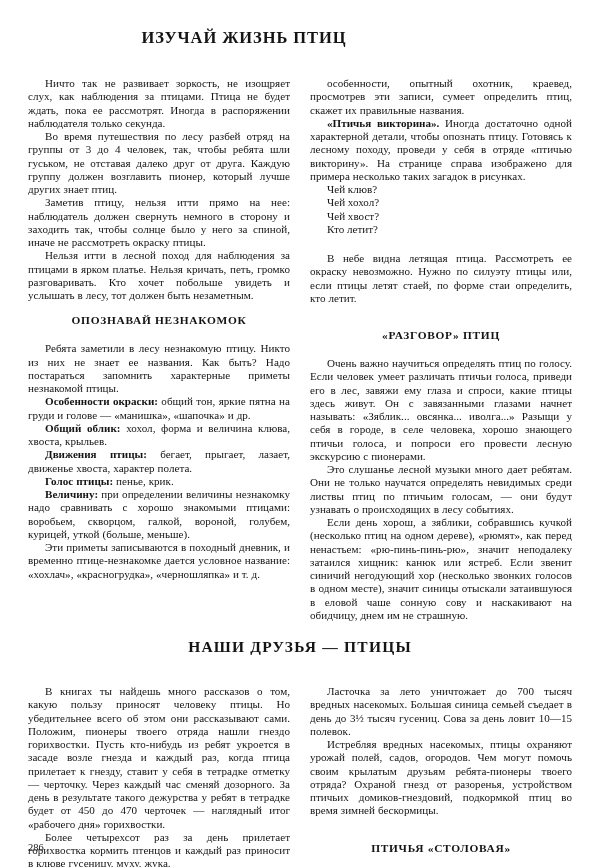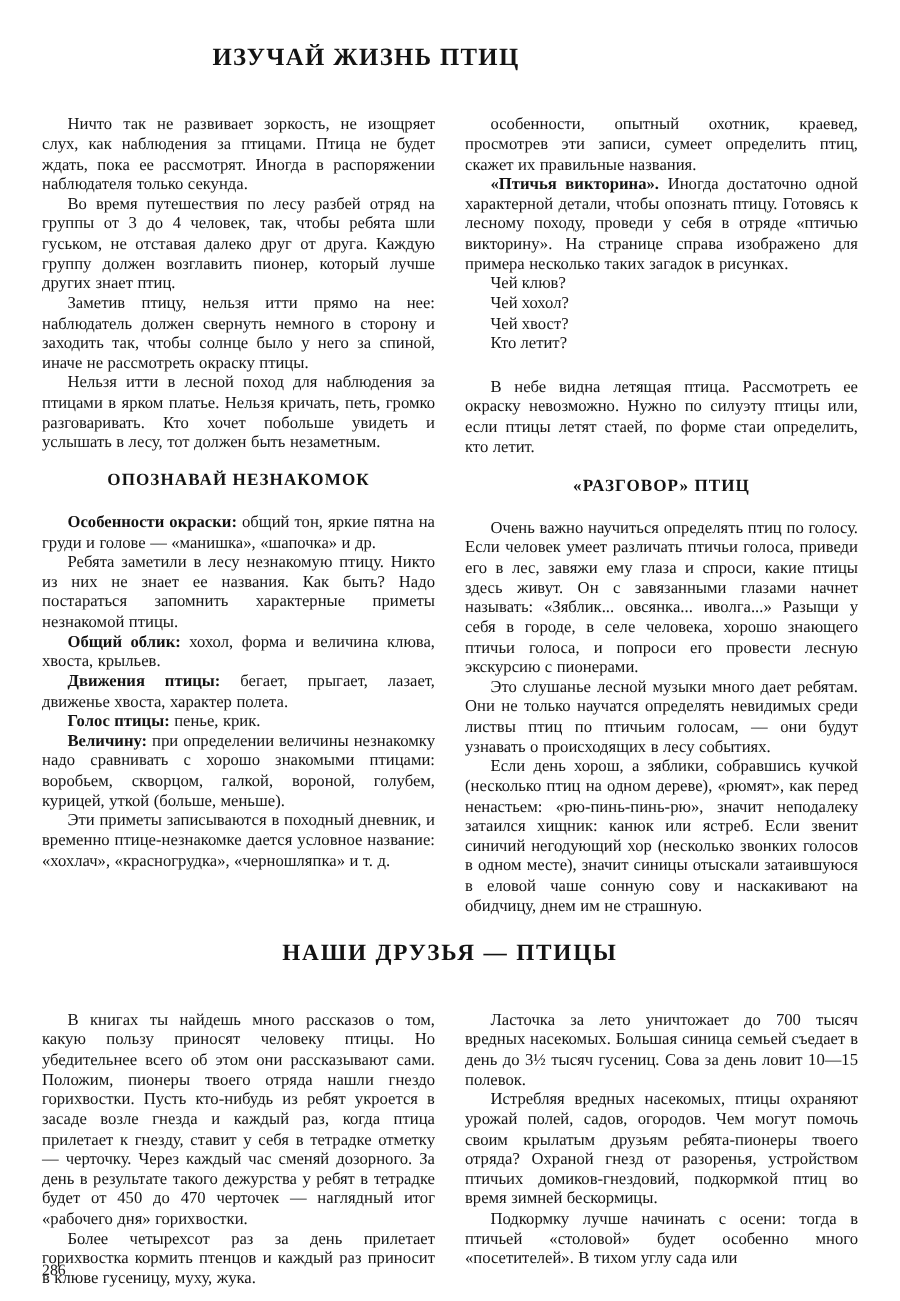--- a/index.html
+++ b/index.html
@@ -57,21 +57,21 @@
     text-indent: 17px;
     text-align: left;
   }
   .section-head {
     text-align: center;
     font-size: 11.4px;
     font-weight: bold;
     letter-spacing: 0.7px;
     margin: 12px 0 9px 0;
   }
-  .section-head.sub { margin-top: 13px; }
+  .section-head.sub { margin-top: 24px; }
   .band-title {
     text-align: center;
     font-size: 15.5px;
     font-weight: bold;
     letter-spacing: 1.2px;
     margin: 16px 0 13px 0;
   }
   .spanning-wrap { width: 544px; }
   .lead { font-weight: bold; }
   .page-number {
@@ -93,23 +93,23 @@
   <div class="columns">
 
     <div class="col">
       <p class="body">Ничто так не развивает зоркость, не изощряет слух, как наблюдения за птицами. Птица не будет ждать, пока ее рассмотрят. Иногда в распоряжении наблюдателя только секунда.</p>
       <p class="body">Во время путешествия по лесу разбей отряд на группы от 3 до 4 человек, так, чтобы ребята шли гуськом, не отставая далеко друг от друга. Каждую группу должен возглавить пионер, который лучше других знает птиц.</p>
       <p class="body">Заметив птицу, нельзя итти прямо на нее: наблюдатель должен свернуть немного в сторону и заходить так, чтобы солнце было у него за спиной, иначе не рассмотреть окраску птицы.</p>
       <p class="body">Нельзя итти в лесной поход для наблюдения за птицами в ярком платье. Нельзя кричать, петь, громко разговаривать. Кто хочет побольше увидеть и услышать в лесу, тот должен быть незаметным.</p>
 
       <h2 class="section-head">ОПОЗНАВАЙ НЕЗНАКОМОК</h2>
 
+      <p class="body">Ребята заметили в лесу незнакомую птицу. Никто из них не знает ее названия. Как быть? Надо постараться запомнить характерные приметы незнакомой птицы.</p>
+
       <p class="body"><span class="lead">Особенности окраски:</span><span> общий тон, яркие пятна на груди и голове — «манишка», «шапочка» и др.</span></p>
-
-      <p class="body">Ребята заметили в лесу незнакомую птицу. Никто из них не знает ее названия. Как быть? Надо постараться запомнить характерные приметы незнакомой птицы.</p>
       <p class="body"><span class="lead">Общий облик:</span><span> хохол, форма и величина клюва, хвоста, крыльев.</span></p>
       <p class="body"><span class="lead">Движения птицы:</span><span> бегает, прыгает, лазает, движенье хвоста, характер полета.</span></p>
       <p class="body"><span class="lead">Голос птицы:</span><span> пенье, крик.</span></p>
       <p class="body"><span class="lead">Величину:</span><span> при определении величины незнакомку надо сравнивать с хорошо знакомыми птицами: воробьем, скворцом, галкой, вороной, голубем, курицей, уткой (больше, меньше).</span></p>
 
       <p class="body">Эти приметы записываются в походный дневник, и временно птице-незнакомке дается условное название: «хохлач», «красногрудка», «черношляпка» и т. д.</p>
     </div>
 
     <div class="col">
       <p class="body">особенности, опытный охотник, краевед, просмотрев эти записи, сумеет определить птиц, скажет их правильные названия.</p>
@@ -140,20 +140,21 @@
 
     <div class="col">
       <p class="body">В книгах ты найдешь много рассказов о том, какую пользу приносят человеку птицы. Но убедительнее всего об этом они рассказывают сами. Положим, пионеры твоего отряда нашли гнездо горихвостки. Пусть кто-нибудь из ребят укроется в засаде возле гнезда и каждый раз, когда птица прилетает к гнезду, ставит у себя в тетрадке отметку — черточку. Через каждый час сменяй дозорного. За день в результате такого дежурства у ребят в тетрадке будет от 450 до 470 черточек — наглядный итог «рабочего дня» горихвостки.</p>
       <p class="body">Более четырехсот раз за день прилетает горихвостка кормить птенцов и каждый раз приносит в клюве гусеницу, муху, жука.</p>
     </div>
 
     <div class="col">
       <p class="body">Ласточка за лето уничтожает до 700 тысяч вредных насекомых. Большая синица семьей съедает в день до 3½ тысяч гусениц. Сова за день ловит 10—15 полевок.</p>
       <p class="body">Истребляя вредных насекомых, птицы охраняют урожай полей, садов, огородов. Чем могут помочь своим крылатым друзьям ребята-пионеры твоего отряда? Охраной гнезд от разоренья, устройством птичьих домиков-гнездовий, подкормкой птиц во время зимней бескормицы.</p>
 
+      <h2 class="section-head sub">ПТИЧЬЯ «СТОЛОВАЯ»</h2>
 
       <p class="body">Подкормку лучше начинать с осени: тогда в птичьей «столовой» будет особенно много «посетителей». В тихом углу сада или</p>
     </div>
 
   </div>
 
   <div class="page-number">286</div>
 
 </div>
 

